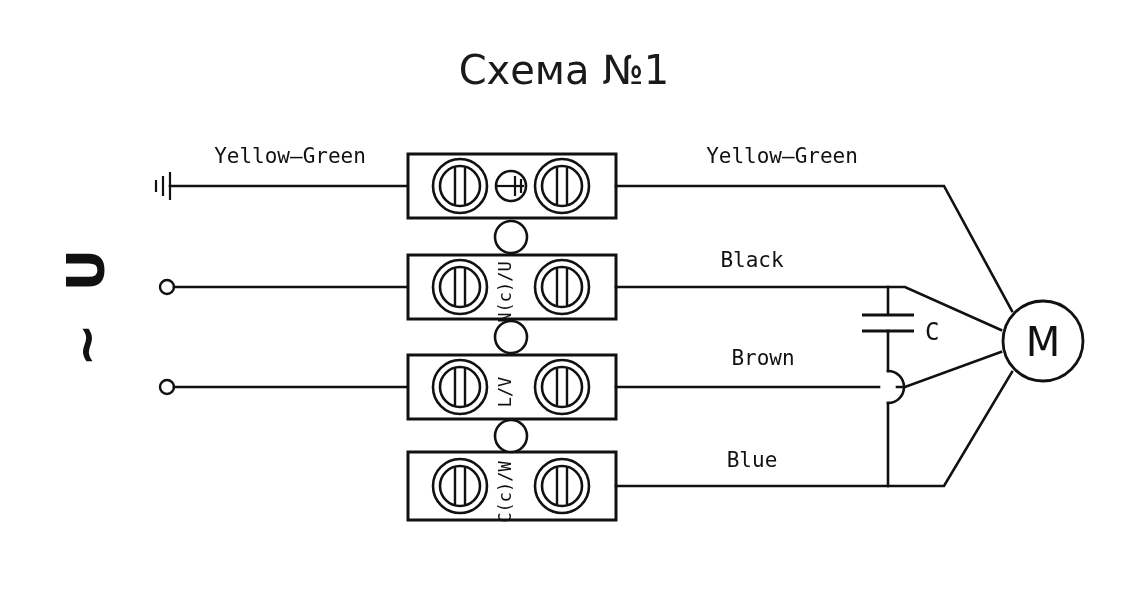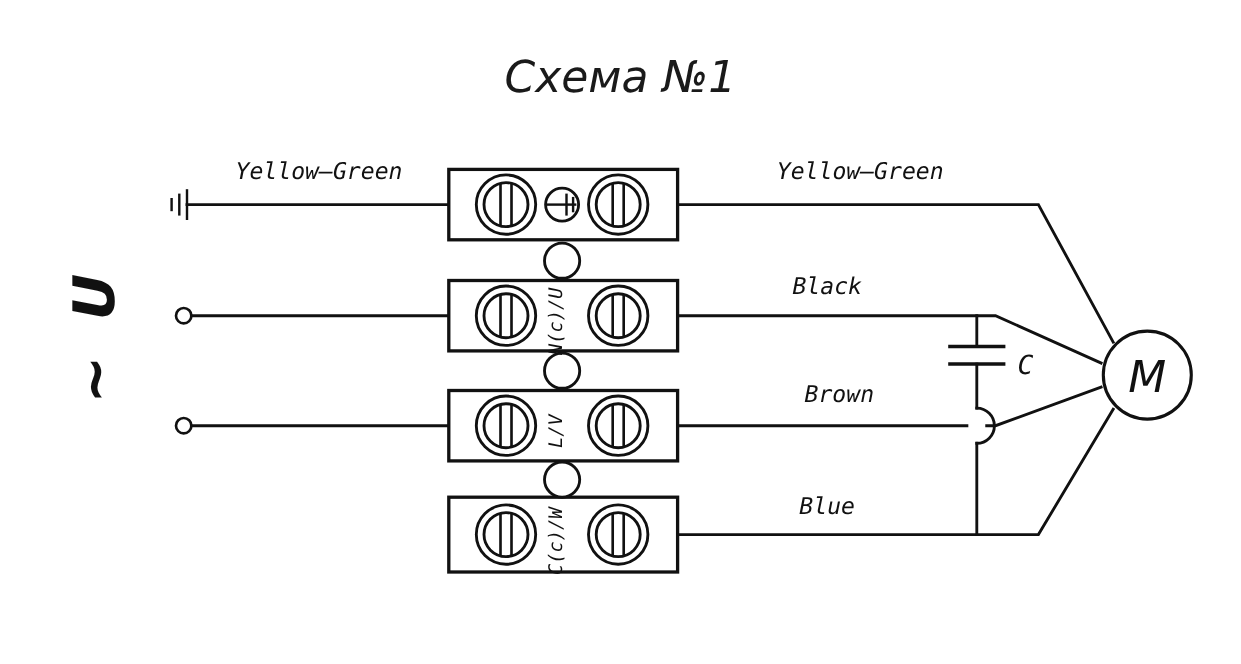--- a/index.html
+++ b/index.html
@@ -12,21 +12,20 @@
     width: 1128px;
     height: 604px;
     font-family: "DejaVu Sans", sans-serif;
     overflow: hidden;
     position: relative;
   }
   #diagram-root {
     position: relative;
     width: 1128px;
     height: 428px;
-    font-style: italic;
   }
   svg#wiring-svg {
     position: absolute;
     top: 0;
     left: 0;
     width: 1128px;
     height: 604px;
     display: block;
   }
   .wire {

